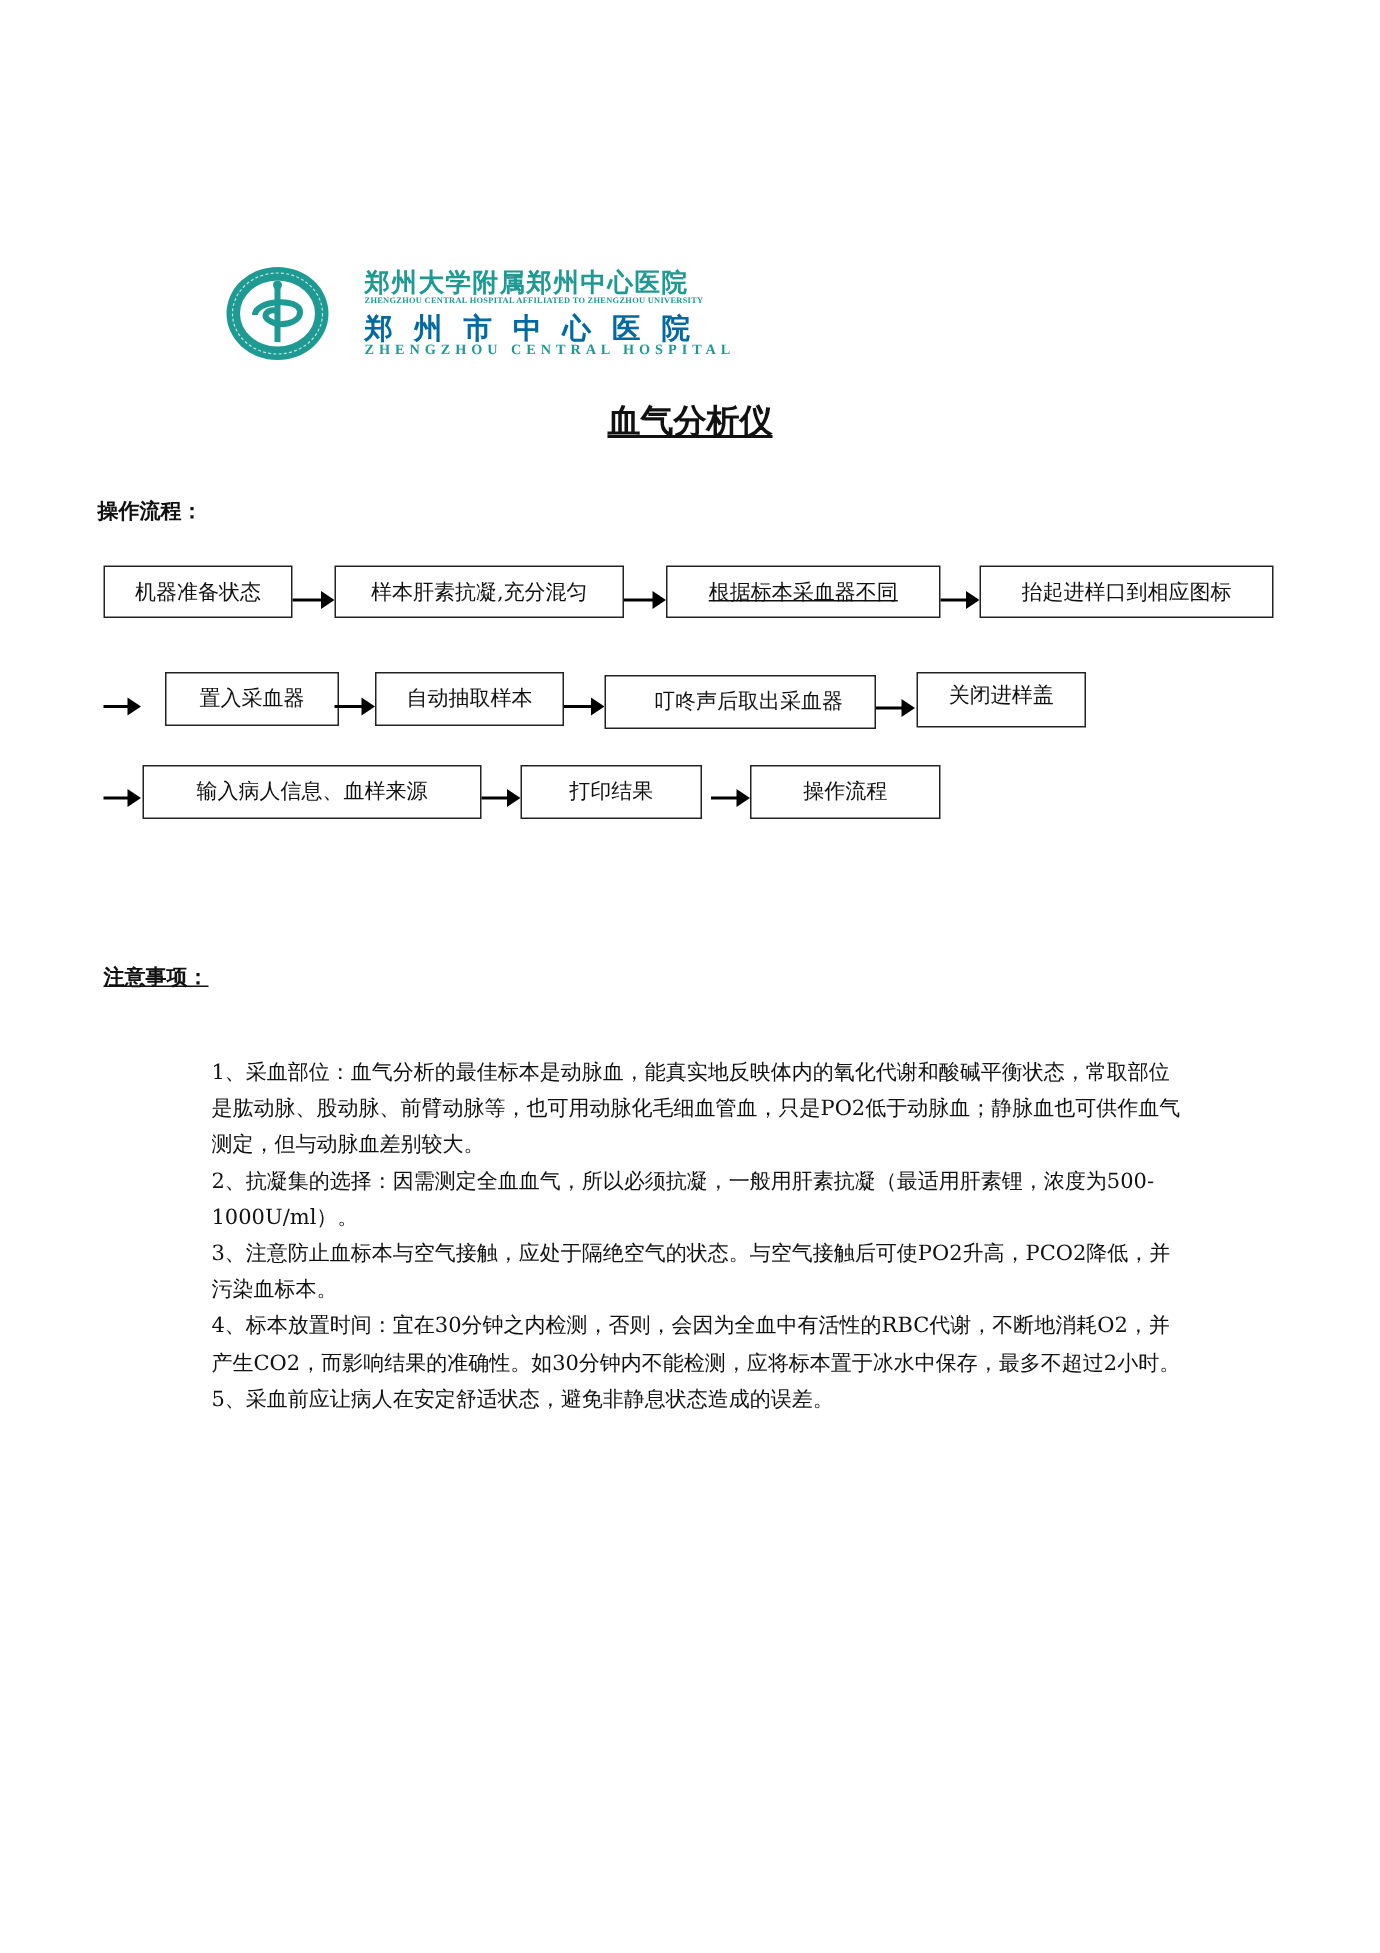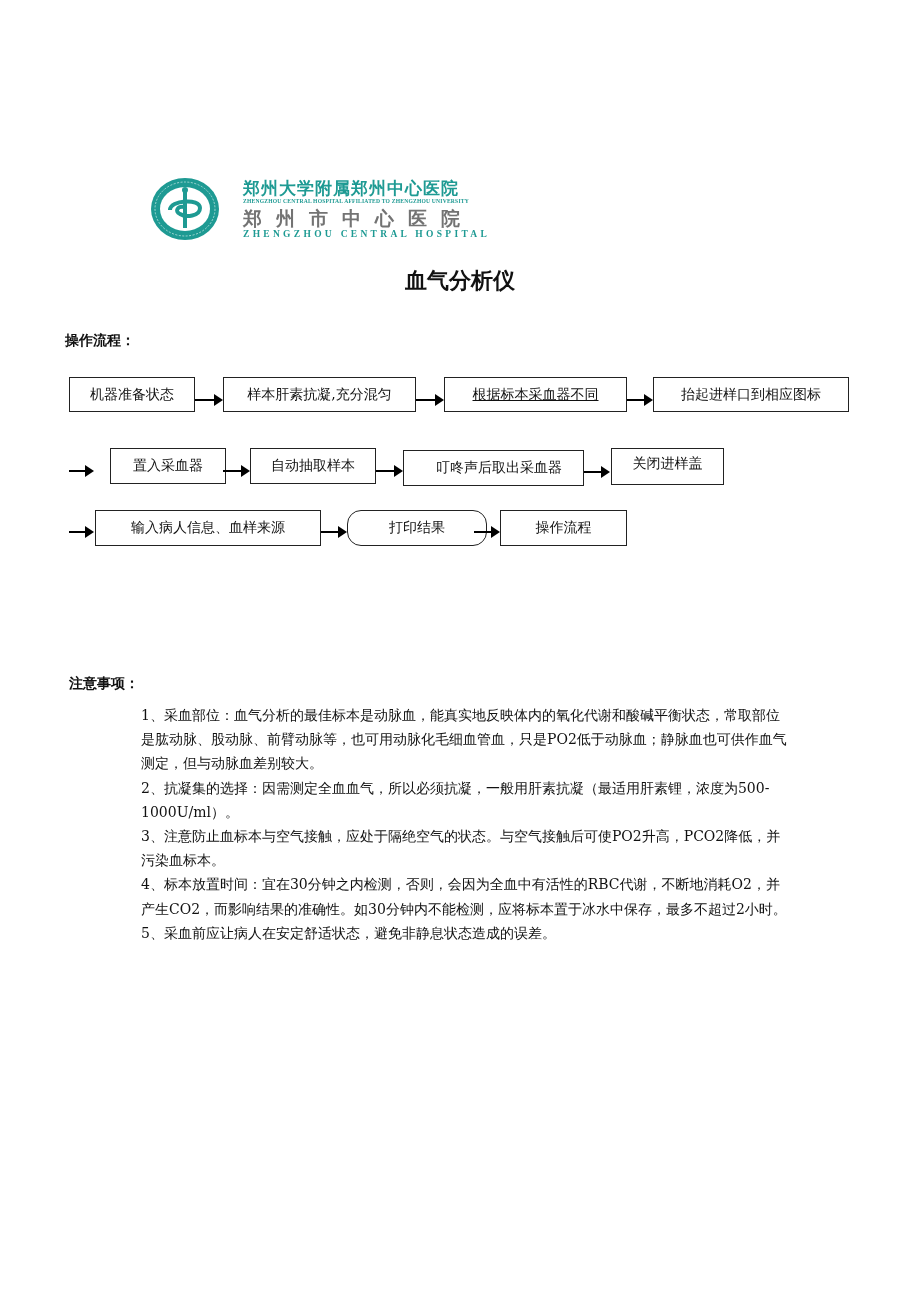--- a/index.html
+++ b/index.html
@@ -8,24 +8,24 @@
       font-family: "DejaVu Serif", "Liberation Serif", serif;
       color: #111;
     }
     .abs { position: absolute; }
 
     
     .logo { left: 150px; top: 176px; width: 345px; height: 66px; }
     .emblem { left: 0; top: 0; width: 70px; height: 66px; }
     .logo-cn1 { left: 93px; top: 1px; font-size: 17px; font-weight: bold; color: #1e9a93; letter-spacing: 1px; white-space: nowrap; font-family: "DejaVu Sans", sans-serif; }
     .logo-en1 { left: 93px; top: 22px; font-size: 5.6px; font-weight: bold; color: #1e9a93; white-space: nowrap; font-family: "Liberation Serif", serif; letter-spacing: 0.2px; }
-    .logo-cn2 { left: 93px; top: 30px; font-size: 19px; font-weight: bold; color: #737373; letter-spacing: 14px; white-space: nowrap; font-family: "DejaVu Sans", sans-serif; }
+    .logo-cn2 { left: 93px; top: 30px; font-size: 19px; font-weight: bold; color: #0369a1; letter-spacing: 14px; white-space: nowrap; font-family: "DejaVu Sans", sans-serif; }
     .logo-en2 { left: 93px; top: 53px; font-size: 9.5px; font-weight: bold; color: #1e9a93; letter-spacing: 3.3px; white-space: nowrap; font-family: "Liberation Serif", serif; }
 
-    .title { left: 0; width: 920px; top: 266px; text-align: center; font-size: 22px; font-weight: bold; font-family: "DejaVu Sans", sans-serif; }
+    .title { left: 0; width: 920px; top: 266px; text-align: center; font-size: 22px; font-weight: bold; font-family: "DejaVu Sans", sans-serif; text-decoration: underline; }
     .section-label { font-size: 14px; font-weight: bold; font-family: "DejaVu Sans", sans-serif; }
 
     
     .box {
       position: absolute; border: 1.5px solid #222; background: #fff;
       box-sizing: border-box; font-size: 14px; display: flex; align-items: center;
       justify-content: center; white-space: nowrap;
     }
     .box.top-text { align-items: flex-start; padding-top: 6px; }
     .arrow { position: absolute; height: 2px; background: #000; }
@@ -72,24 +72,24 @@
 <div class="arrow" style="left:223px; top:470px; width:25px;"></div>
 <div class="box" style="left:250px; top:448px; width:126px; height:36px;">自动抽取样本</div>
 <div class="arrow" style="left:376px; top:470px; width:25px;"></div>
 <div class="box" style="left:403px; top:450px; width:181px; height:36px;padding-left:11px;">叮咚声后取出采血器</div>
 <div class="arrow" style="left:584px; top:471px; width:24px;"></div>
 <div class="box top-text" style="left:611px; top:448px; width:113px; height:37px;">关闭进样盖</div>
 
 <div class="arrow" style="left:69px; top:531px; width:23px;"></div>
 <div class="box" style="left:95px; top:510px; width:226px; height:36px;">输入病人信息、血样来源</div>
 <div class="arrow" style="left:321px; top:531px; width:24px;"></div>
-<div class="box" style="left:347px; top:510px; width:140px; height:36px;border-radius:14px;">打印结果</div>
+<div class="box" style="left:347px; top:510px; width:121px; height:36px;">打印结果</div>
 <div class="arrow" style="left:474px; top:531px; width:24px;"></div>
 <div class="box" style="left:500px; top:510px; width:127px; height:36px;">操作流程</div>
 
-<div class="abs section-label" style="left:69px; top:675px;">注意事项：</div>
+<div class="abs section-label" style="left:69px; top:643px;text-decoration:underline;">注意事项：</div>
 <div class="abs notes">
   <p>1、采血部位：血气分析的最佳标本是动脉血，能真实地反映体内的氧化代谢和酸碱平衡状态，常取部位是肱动脉、股动脉、前臂动脉等，也可用动脉化毛细血管血，只是PO2低于动脉血；静脉血也可供作血气测定，但与动脉血差别较大。</p>
   <p>2、抗凝集的选择：因需测定全血血气，所以必须抗凝，一般用肝素抗凝（最适用肝素锂，浓度为500-1000U/ml）。</p>
   <p>3、注意防止血标本与空气接触，应处于隔绝空气的状态。与空气接触后可使PO2升高，PCO2降低，并污染血标本。</p>
   <p>4、标本放置时间：宜在30分钟之内检测，否则，会因为全血中有活性的RBC代谢，不断地消耗O2，并产生CO2，而影响结果的准确性。如30分钟内不能检测，应将标本置于冰水中保存，最多不超过2小时。</p>
   <p>5、采血前应让病人在安定舒适状态，避免非静息状态造成的误差。</p>
 </div>
 
 </body></html>

